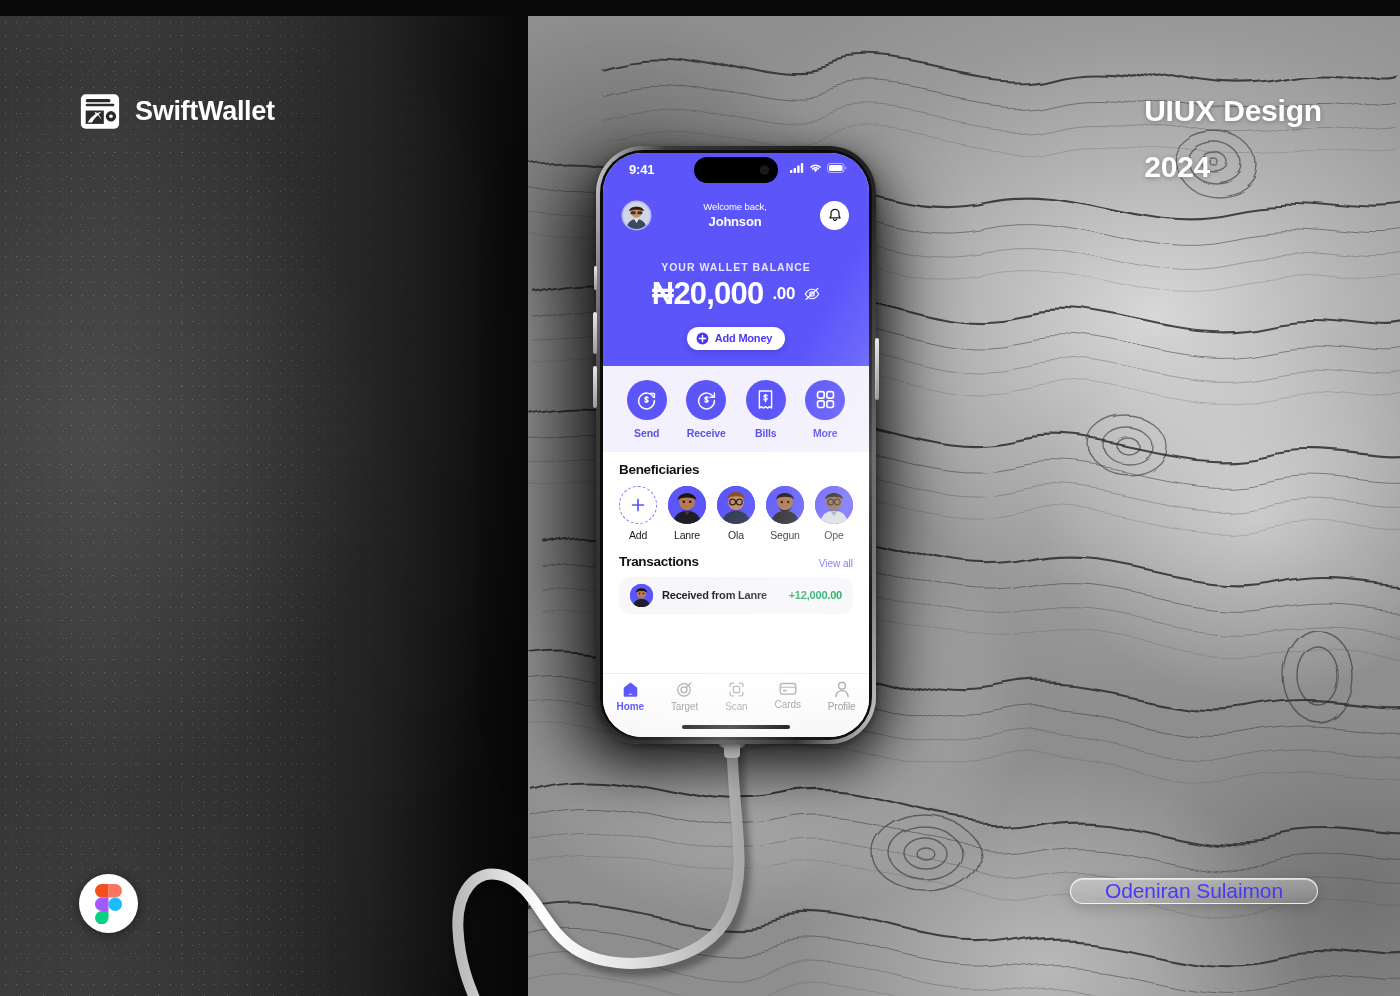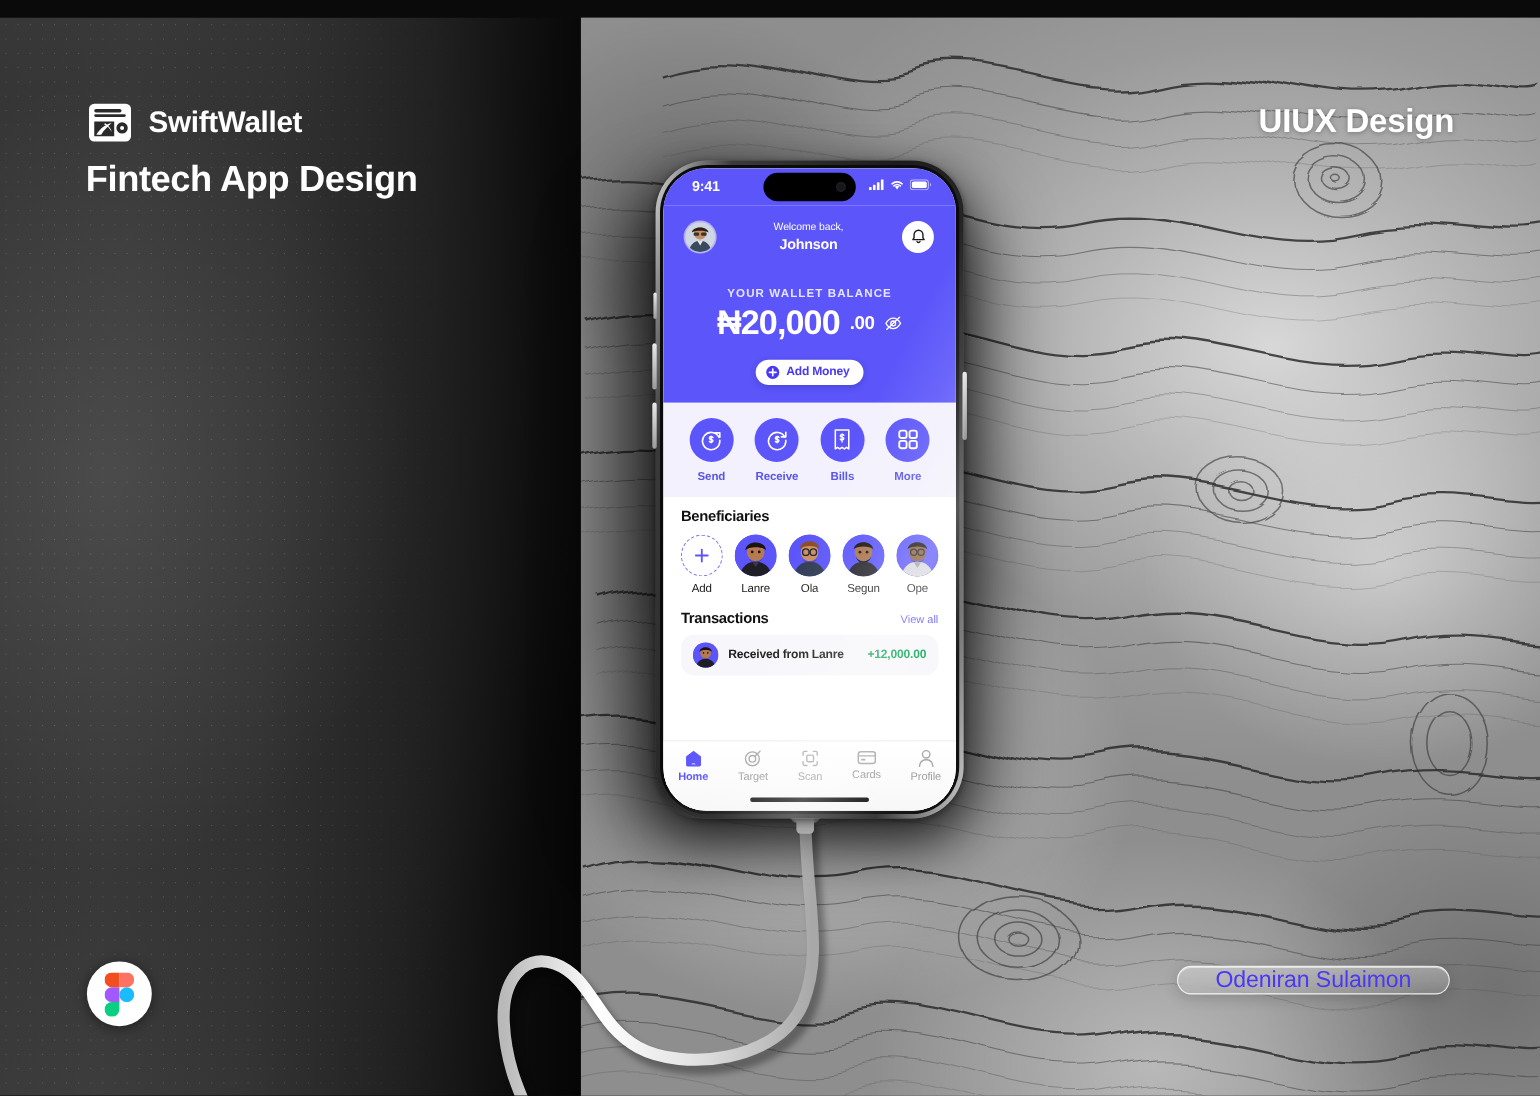--- a/index.html
+++ b/index.html
@@ -229,34 +229,34 @@
       <rect x="7" y="7" width="26" height="3.4" rx="1.7" fill="#2a2a2a"></rect>
       <rect x="7" y="12" width="30" height="2.6" rx="1.3" fill="#2a2a2a"></rect>
       <path d="M7 19 L7 33 L26 33 L26 19 Z" fill="#2a2a2a"></path>
       <path d="M9 31.5 C13 25 18 21.5 23.5 20.3 C19.5 23.8 16 27.4 13.6 31.5 Z" fill="#ffffff"></path>
       <path d="M17.5 20.6 C20.5 22.6 22.6 25.4 23.8 28.8 C21.6 25.6 19.3 23.1 16.2 21.6 Z" fill="#ffffff"></path>
       <circle cx="33.5" cy="25" r="5.4" fill="#2a2a2a"></circle>
       <circle cx="33.5" cy="25" r="1.9" fill="#ffffff"></circle>
     </svg>
     <div id="brand-name">SwiftWallet</div>
   </div>
-  <div id="headline">Fintech App Design</div>
 
   <div id="figma-badge">
     <svg width="27" height="40" viewBox="0 0 27 40">
       <path d="M13.5 0H6.75a6.75 6.75 0 1 0 0 13.5H13.5V0Z" fill="#F24E1E"></path>
       <path d="M13.5 0h6.75a6.75 6.75 0 0 1 0 13.5H13.5V0Z" fill="#FF7262"></path>
       <path d="M13.5 13.5H6.75a6.75 6.75 0 1 0 0 13.5H13.5V13.5Z" fill="#A259FF"></path>
       <path d="M13.5 27H6.75a6.75 6.75 0 1 0 6.75 6.75V27Z" fill="#0ACF83"></path>
       <circle cx="20.25" cy="20.25" r="6.75" fill="#1ABCFE"></circle>
     </svg>
   </div>
 
   <div id="hdr-right">
     <div class="l1">UIUX Design</div>
+    <div class="l2">2024</div>
   </div>
 
   <svg id="cable" viewBox="0 0 540 300">
     <defs>
       <linearGradient id="cg" x1="0" y1="0" x2="1" y2="0">
         <stop offset="0%" stop-color="#b9b9b9"></stop>
           <stop offset="30%" stop-color="#ffffff"></stop>
         <stop offset="62%" stop-color="#e2e2e2"></stop>
           <stop offset="100%" stop-color="#a8a8a8"></stop>
       </linearGradient>

